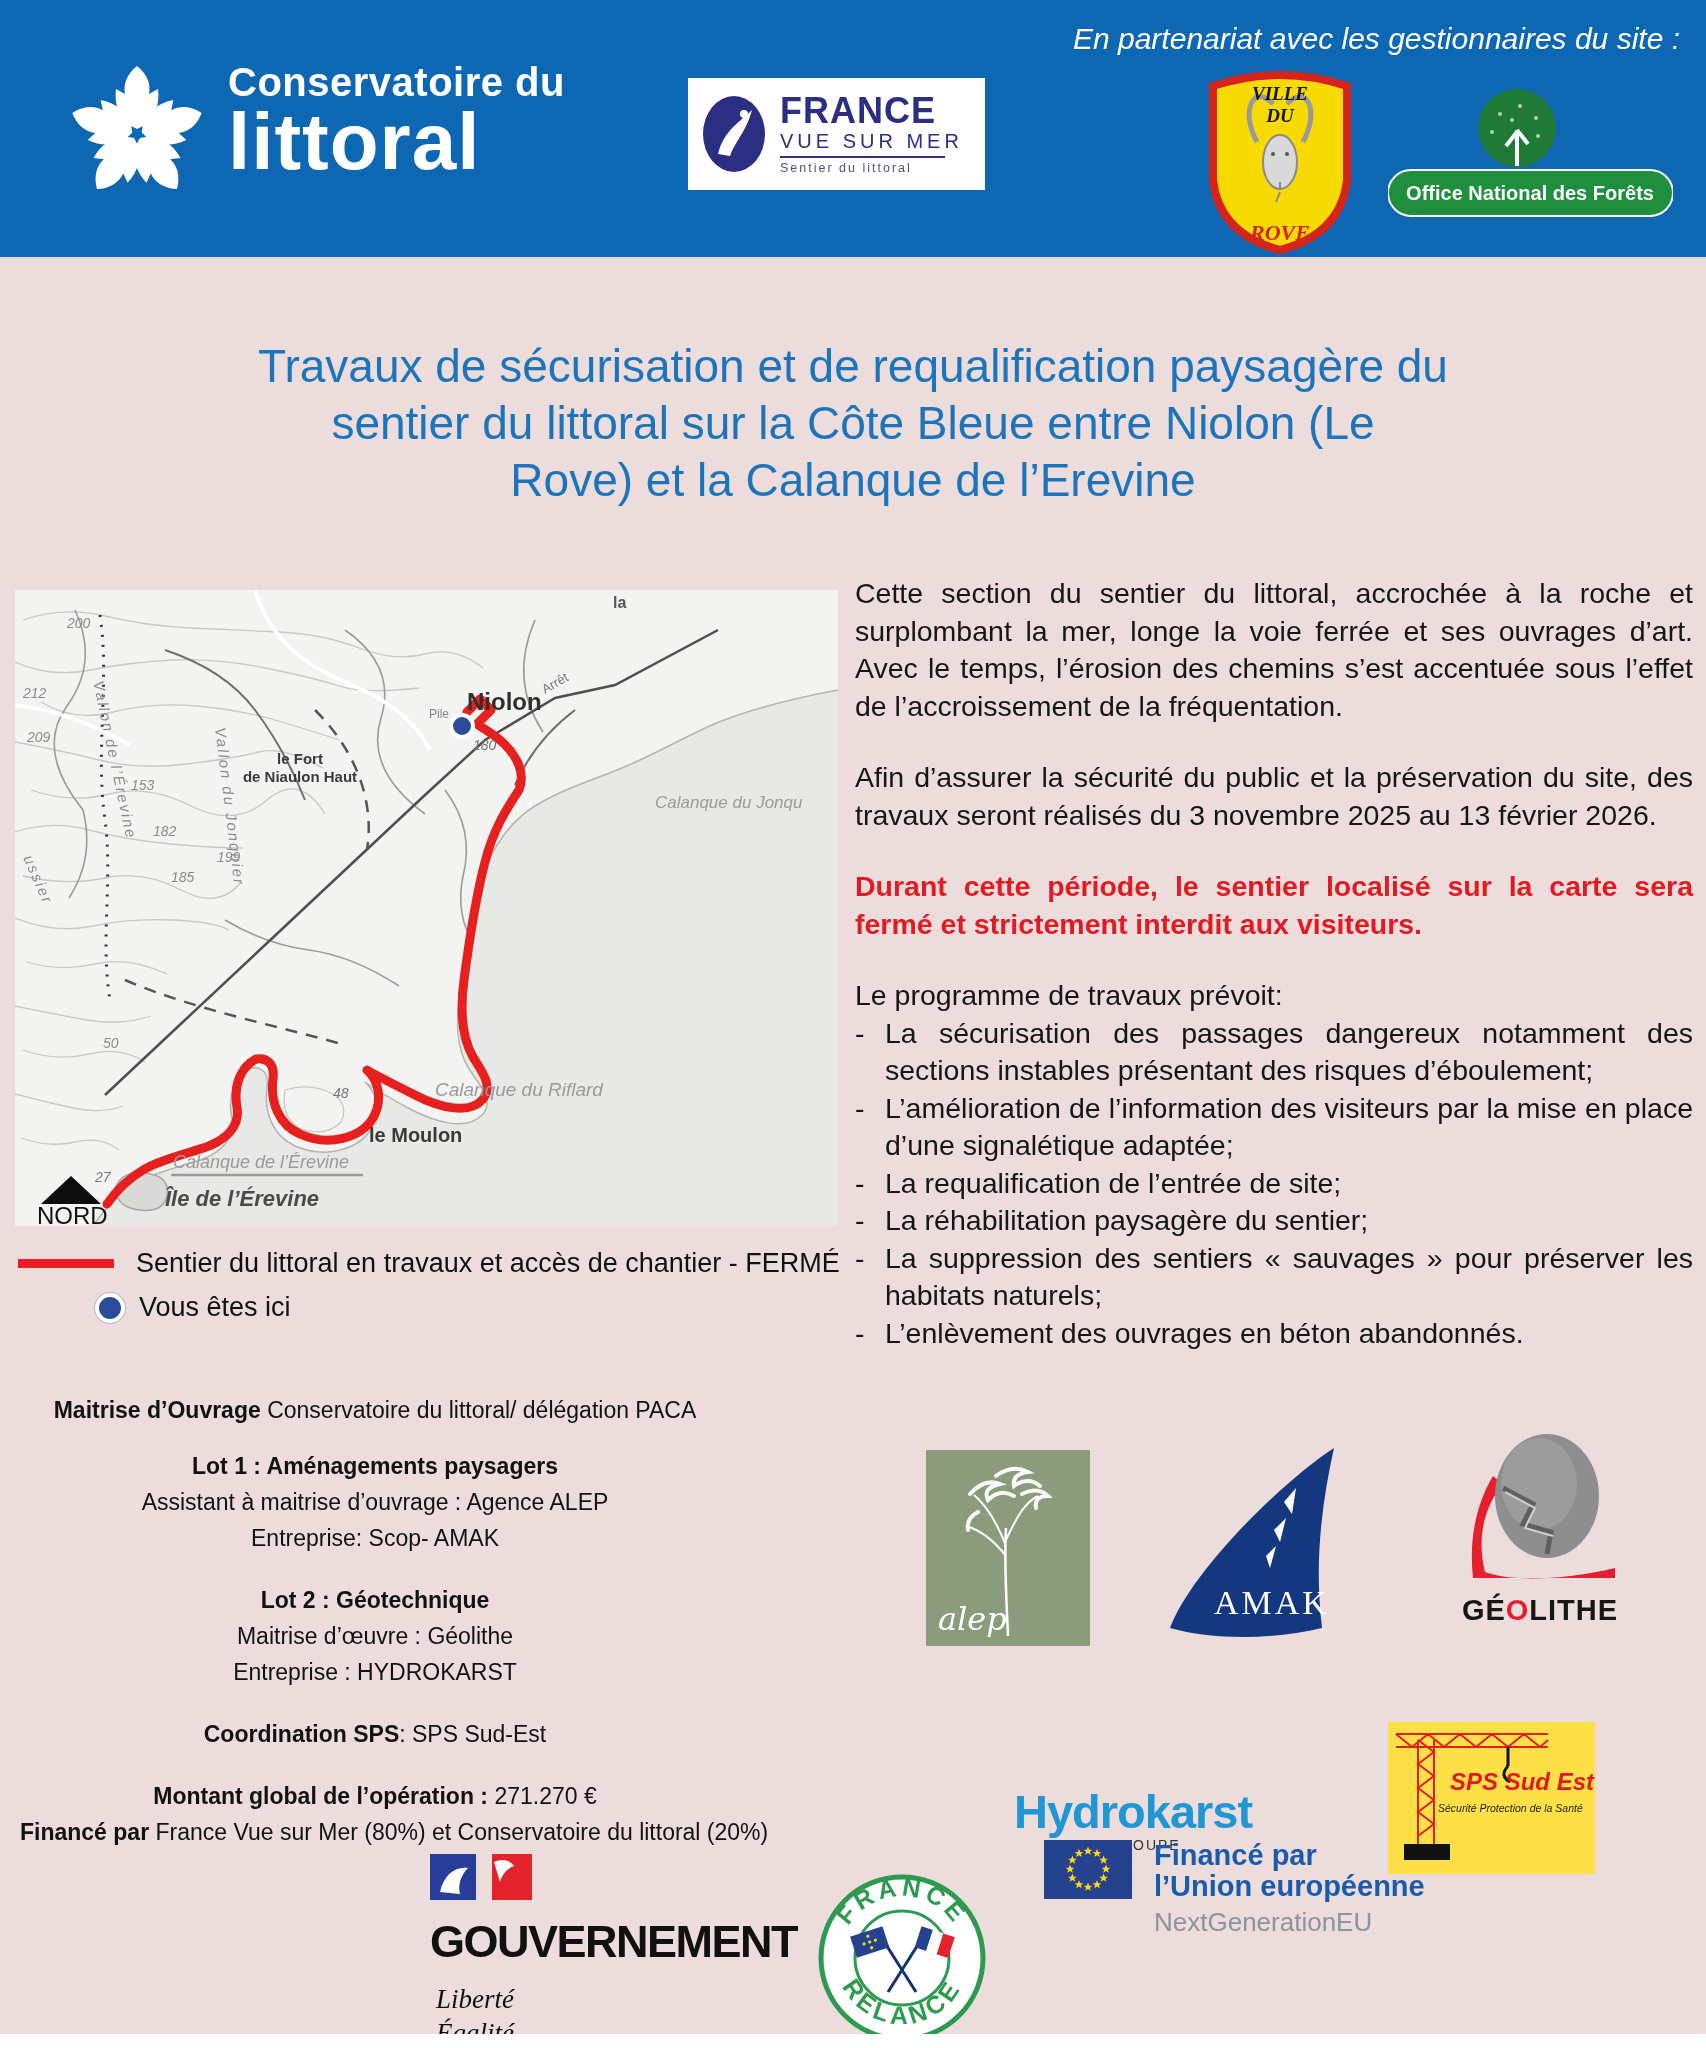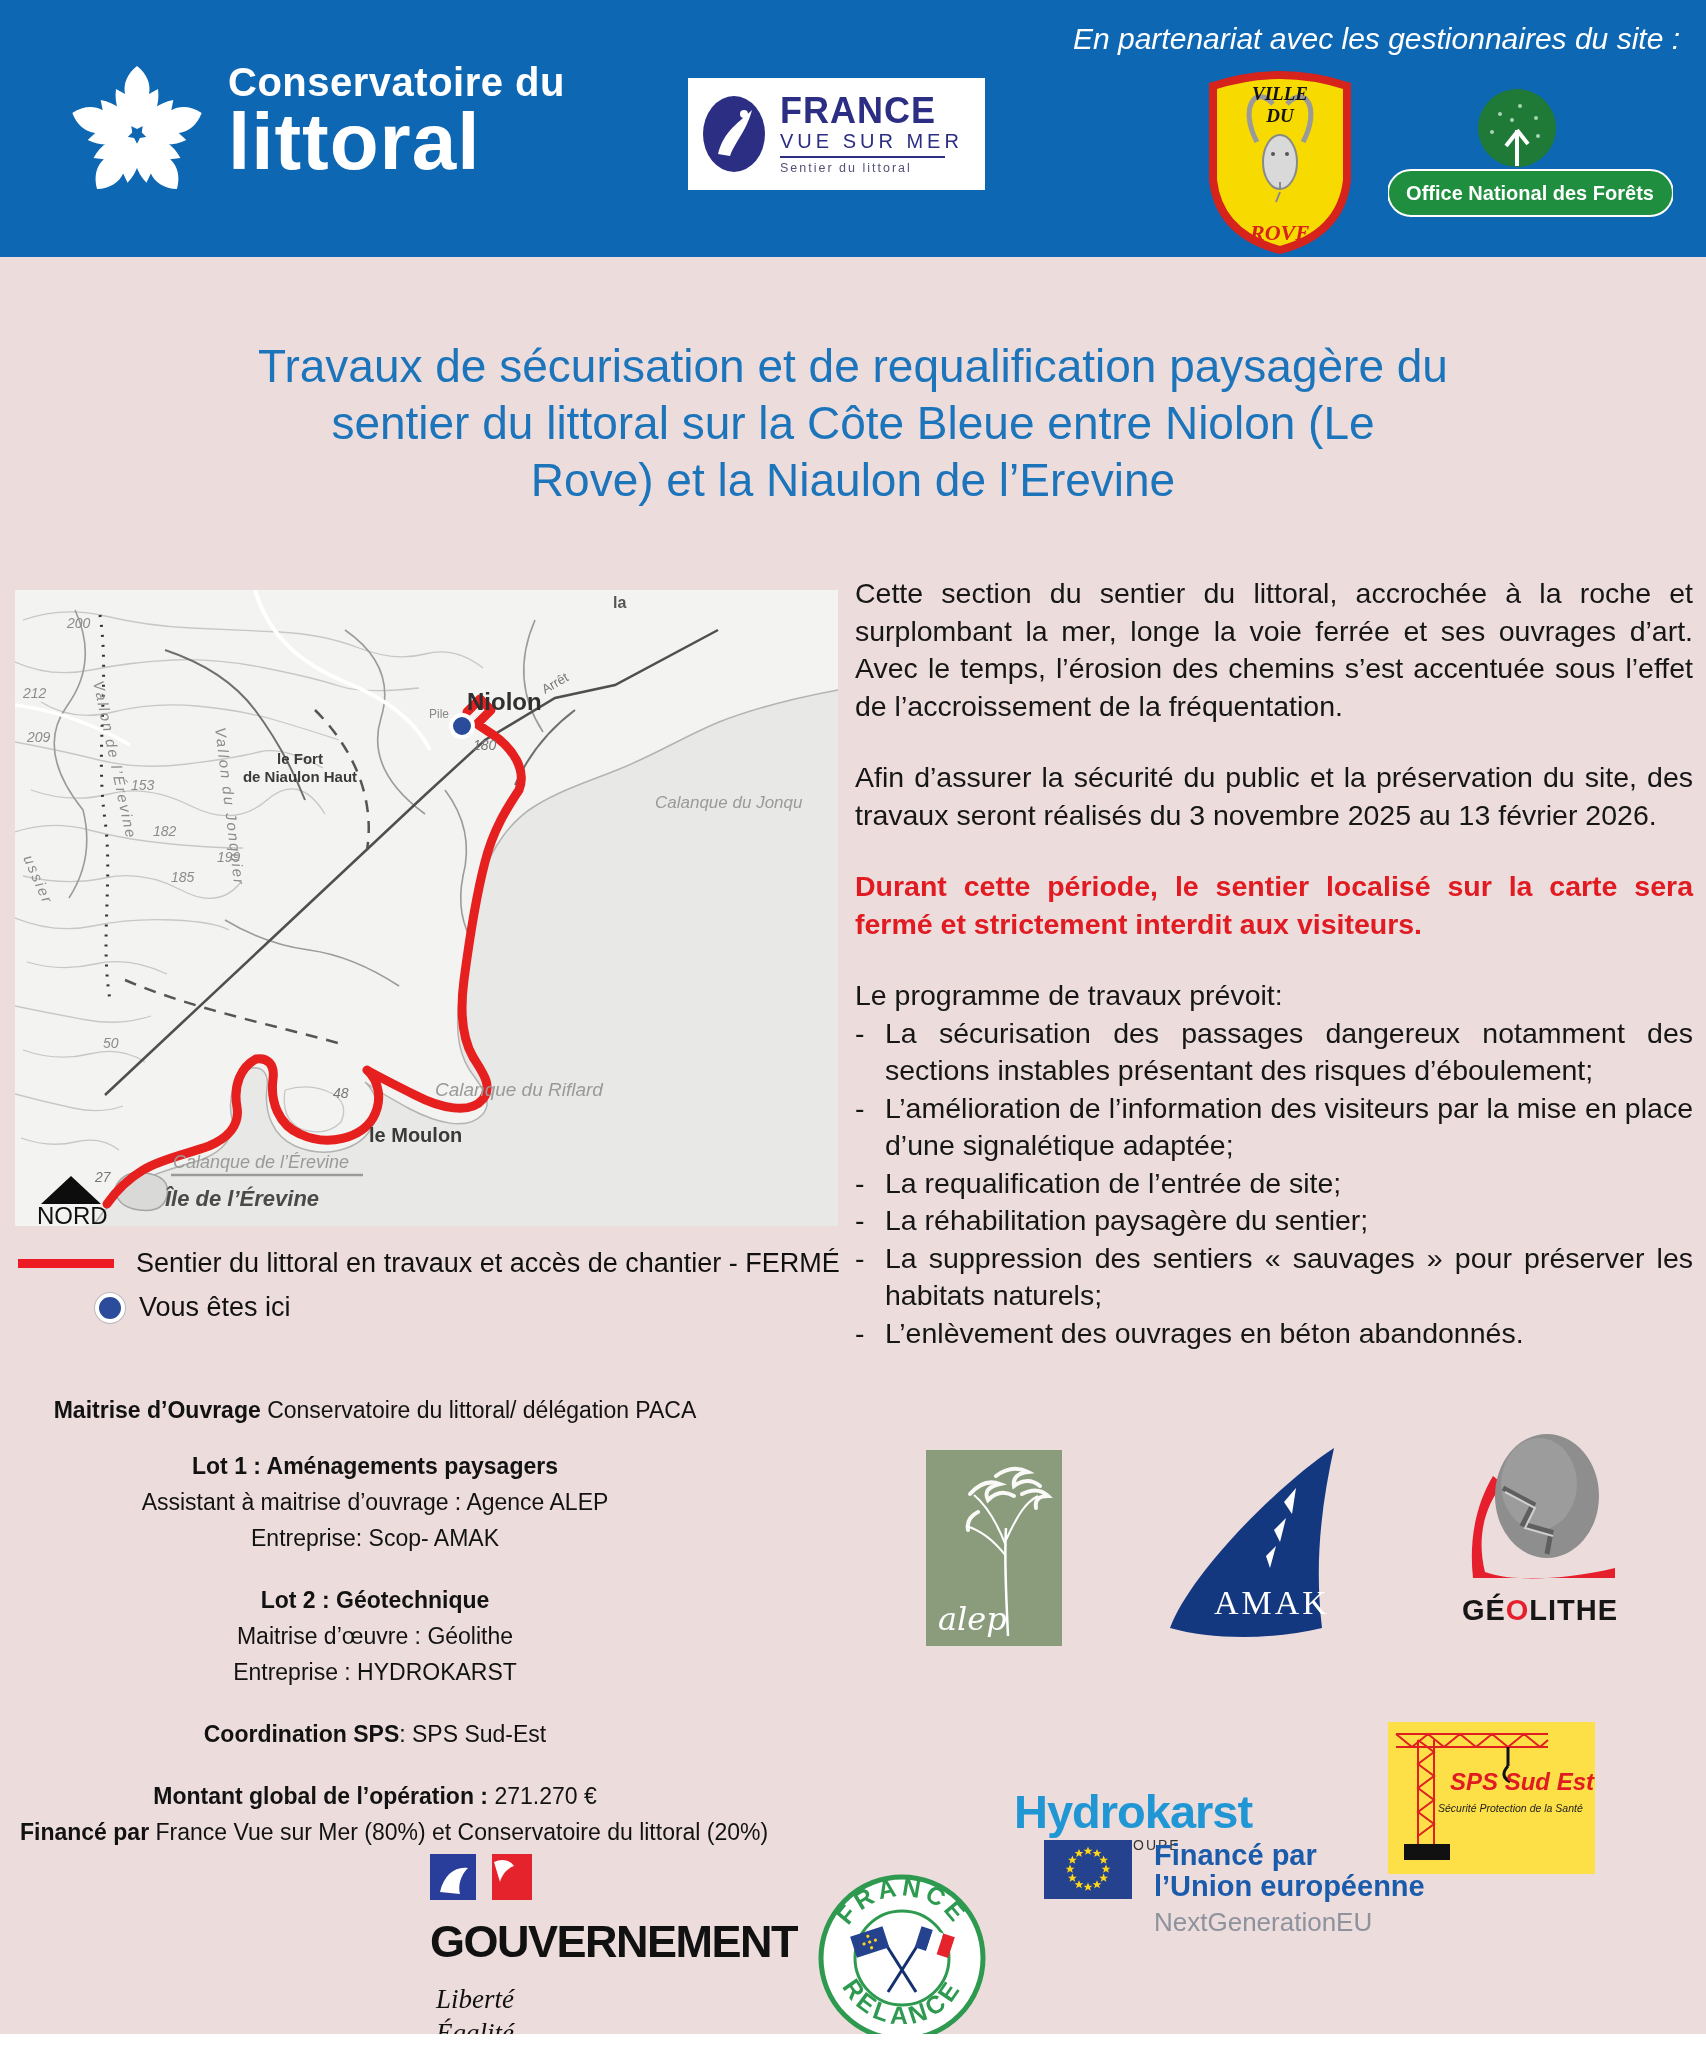--- a/index.html
+++ b/index.html
@@ -35,21 +35,21 @@
   .nowrap{white-space:nowrap;}
   
   .bodycol{left:855px;top:575px;width:838px;font-size:28.5px;line-height:37.5px;color:#161616;}
   .bodycol p{margin:0 0 34px 0;text-align:justify;}
   .alert{color:#e01b22;font-weight:bold;}
   .intro{margin-bottom:0 !important;text-align:left !important;}
   .li{display:flex;text-align:justify;}
   .li .mark{width:30px;flex:none;}
   .li .txt{flex:1;text-align:justify;}
   
-  .alep{left:926px;top:1450px;width:136px;height:196px;background:#8b9c7c;}
+  .alep{left:926px;top:1450px;width:164px;height:196px;background:#8b9c7c;}
   .alep-script{position:absolute;left:12px;bottom:8px;color:#fff;font-family:"DejaVu Serif",serif;font-style:italic;font-size:32px;}
   .amak{left:1162px;top:1442px;}
   .geo{left:1455px;top:1428px;width:170px;text-align:center;}
   .geo-name{font-size:29px;font-weight:bold;letter-spacing:1px;color:#161616;margin-top:6px;}
   .geo-o{color:#e51f2c;}
   .hydro{left:1014px;top:1788px;line-height:1;}
   .hydro-name{font-size:47px;font-weight:bold;color:#2096d4;letter-spacing:-1px;}
   .hydro-sub{font-size:14px;color:#333;letter-spacing:2px;margin-left:94px;margin-top:3px;}
   .sps-card{left:1388px;top:1722px;width:207px;height:152px;background:#fde047;}
   .sps-title{position:absolute;left:62px;top:46px;color:#e01b22;font-weight:bold;font-style:italic;font-size:24px;}
@@ -132,21 +132,21 @@
           <circle cx="124" cy="32" r="2"></circle>
       </g>
       <rect x="0" y="82" width="285" height="46" rx="23" fill="#1f8e3e" stroke="#fff" stroke-width="2"></rect>
       <text x="142" y="112" text-anchor="middle" font-size="20" font-weight="bold" fill="#fff">Office National des Forêts</text>
     </svg>
   </div>
 
   <div class="abs title">
     <div>Travaux de sécurisation et de requalification paysagère du</div>
     <div>sentier du littoral sur la Côte Bleue entre Niolon (Le</div>
-    <div>Rove) et la Niaulon de l’Erevine</div>
+    <div>Rove) et la Calanque de l’Erevine</div>
   </div>
 
   <svg class="abs map" viewBox="0 0 823 636">
     <rect x="0" y="0" width="823" height="636" fill="#f3f3f1"></rect>
 
     <g fill="none" stroke="#c7c7c6" stroke-width="1.3">
       <path d="M8,30 q40,-14 82,-4 t86,12 t88,4 t80,16 t66,6 t58,14"></path>
       <path d="M0,72 q36,16 76,8 t82,-10 t92,8 t74,18 t80,2"></path>
       <path d="M26,112 q32,20 72,10 t84,-6 t78,14 t64,20"></path>
       <path d="M0,152 q44,8 84,18 t88,4 t72,-12 t64,16"></path>

